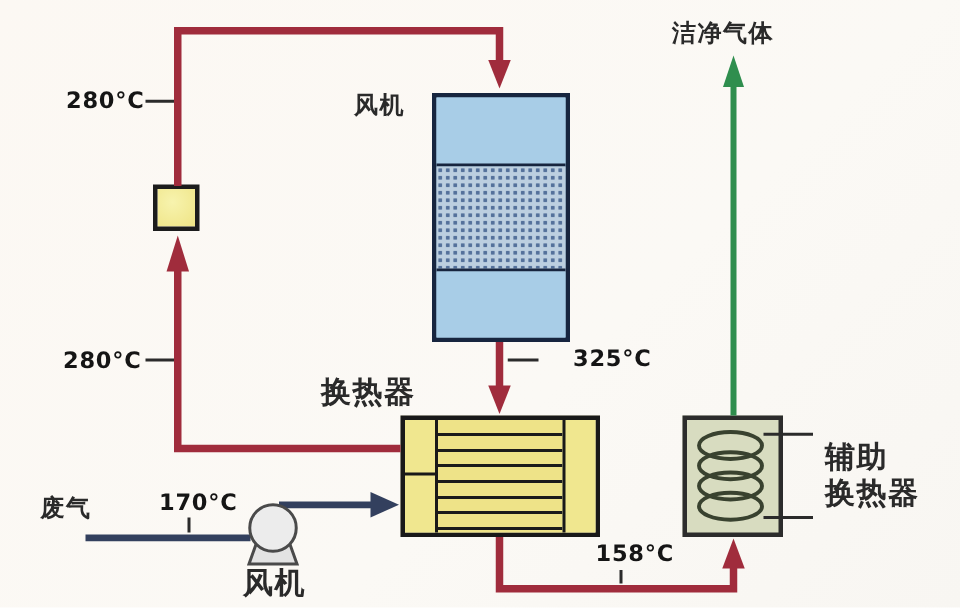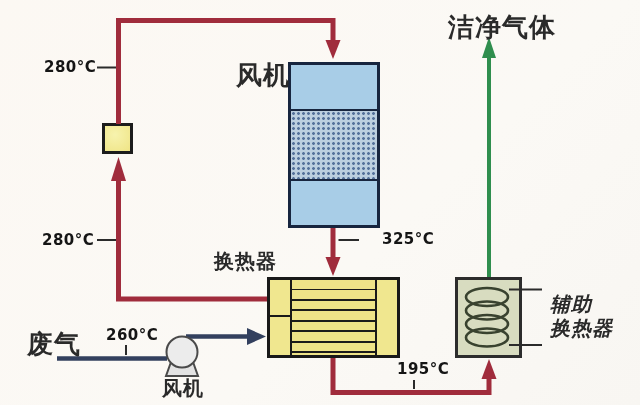--- a/index.html
+++ b/index.html
@@ -33,24 +33,24 @@
   .hx-center{width:83px;height:75px;
     background:repeating-linear-gradient(180deg,#eee388 0px,#eee388 8.5px,#1b1b1b 8.5px,#1b1b1b 10.5px);}
   .hx-right{width:20px;height:75px;background:#f0e78f;border-left:2px solid #191919;}
 
   
   .aux{left:455px;top:277px;width:67px;height:81px;border:3px solid #2c2c2c;background:#d8dcc0;}
 
   .overlay{position:absolute;left:0;top:0;pointer-events:none;}
 
   .lbl{position:absolute;color:#222;font-weight:700;white-space:nowrap;line-height:1.2;}
-  .cn-lg{font-size:26px;letter-spacing:1px;color:#2a2a2a;}
+  .cn-lg{font-size:16px;letter-spacing:1px;color:#2a2a2a;}
   .cn-md{font-size:20px;letter-spacing:1px;color:#2a2a2a;}
   .temp{font-size:15px;color:#151515;letter-spacing:0.5px;text-align:right;}
-  .aux-lbl span{display:block;font-style:italic;}
+  .aux-lbl span{display:block;}
 </style>
 </head>
 <body>
 
 <div class="stage">
 
   <div class="box tower">
     <div class="tower-sec tower-top"></div>
     <div class="tower-sec tower-mid"></div>
     <div class="tower-sec tower-bot"></div>
@@ -119,24 +119,24 @@
 
 
   <div class="lbl temp" style="left:42px;top:231px;">280°C</div>
 
   <div class="lbl cn-md" style="left:214px;top:249px;">换热器</div>
 
   <div class="lbl temp" style="left:382px;top:230px;">325°C</div>
 
   <div class="lbl cn-lg" style="left:27px;top:329px;">废气</div>
 
-  <div class="lbl temp" style="left:106px;top:326px;">260°C</div>
+  <div class="lbl temp" style="left:106px;top:326px;">170°C</div>
 
   <div class="lbl cn-md" style="left:162px;top:376px;">风机</div>
 
-  <div class="lbl temp" style="left:397px;top:360px;">195°C</div>
+  <div class="lbl temp" style="left:397px;top:360px;">158°C</div>
 
   <div class="lbl cn-md aux-lbl" style="left:550px;top:292px;">
     <span>辅助</span>
     <span>换热器</span>
   </div>
 
 </div>
 
 </body></html>

